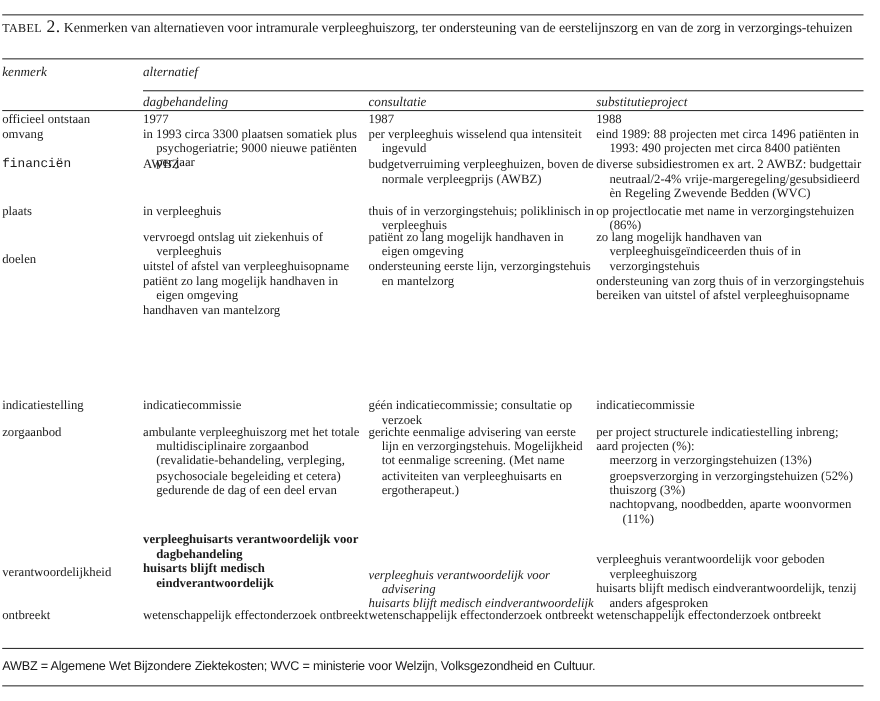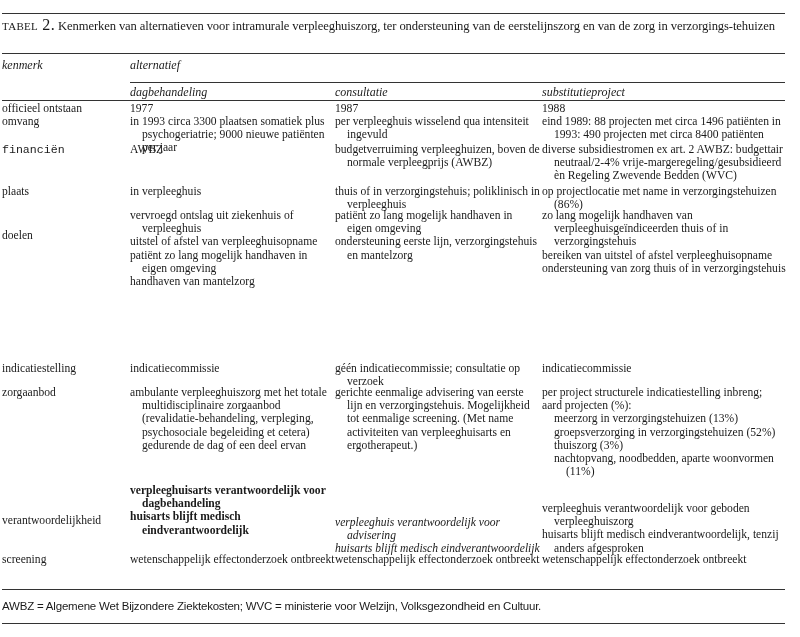--- a/index.html
+++ b/index.html
@@ -93,22 +93,22 @@
       <div class="entry">uitstel of afstel van verpleeghuisopname</div>
       <div class="entry">patiënt zo lang mogelijk handhaven in eigen omgeving</div>
       <div class="entry">handhaven van mantelzorg</div>
     </div>
     <div class="cell" style="left: 335px; top: 209px; width: 205px;">
       <div class="entry">patiënt zo lang mogelijk handhaven in eigen omgeving</div>
       <div class="entry">ondersteuning eerste lijn, verzorgingstehuis en mantelzorg</div>
     </div>
     <div class="cell" style="left: 542px; top: 209px; width: 250px;">
       <div class="entry">zo lang mogelijk handhaven van verpleeghuisgeïndiceerden thuis of in verzorgingstehuis</div>
+      <div class="entry">ondersteuning van zorg thuis of in verzorgingstehuis</div>
       <div class="entry">bereiken van uitstel of afstel verpleeghuisopname</div>
-      <div class="entry">ondersteuning van zorg thuis of in verzorgingstehuis</div>
     </div>
     <div class="cell" style="left: 2px; top: 362px; width: 125px;">indicatiestelling</div>
     <div class="cell" style="left: 130px; top: 362px; width: 205px;">
       <div class="entry">indicatiecommissie</div>
     </div>
     <div class="cell" style="left: 335px; top: 362px; width: 205px;">
       <div class="entry">géén indicatiecommissie; consultatie op verzoek</div>
     </div>
     <div class="cell" style="left: 542px; top: 362px; width: 250px;">
       <div class="entry">indicatiecommissie</div>
@@ -134,21 +134,21 @@
       <div class="entry">huisarts blijft medisch eindverantwoordelijk</div>
     </div>
     <div class="cell" style="left: 335px; top: 516px; width: 205px; font-style: italic;">
       <div class="entry">verpleeghuis verantwoordelijk voor advisering</div>
       <div class="entry">huisarts blijft medisch eindverantwoordelijk</div>
     </div>
     <div class="cell" style="left: 542px; top: 502px; width: 250px;">
       <div class="entry">verpleeghuis verantwoordelijk voor geboden verpleeghuiszorg</div>
       <div class="entry">huisarts blijft medisch eindverantwoordelijk, tenzij anders afgesproken</div>
     </div>
-    <div class="cell" style="left: 2px; top: 553px; width: 125px;">screening</div>
+    <div class="cell" style="left: 2px; top: 553px; width: 125px;">ontbreekt</div>
     <div class="cell" style="left: 130px; top: 553px; width: 205px;">
       <div class="entry">wetenschappelijk effectonderzoek ontbreekt</div>
     </div>
     <div class="cell" style="left: 335px; top: 553px; width: 205px;">
       <div class="entry">wetenschappelijk effectonderzoek ontbreekt</div>
     </div>
     <div class="cell" style="left: 542px; top: 553px; width: 250px;">
       <div class="entry">wetenschappelijk effectonderzoek ontbreekt</div>
     </div>
   </div>

